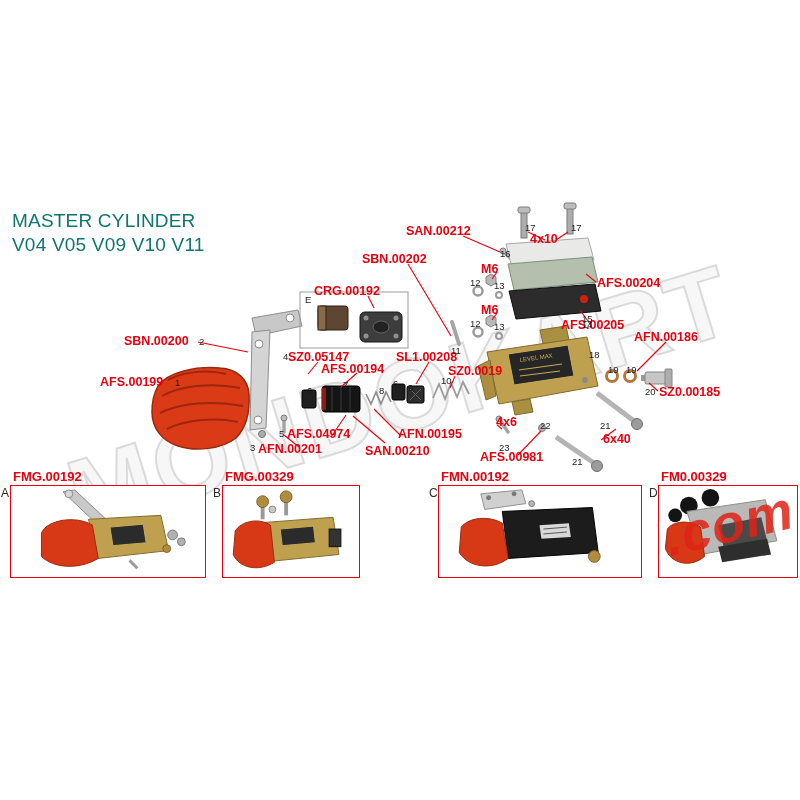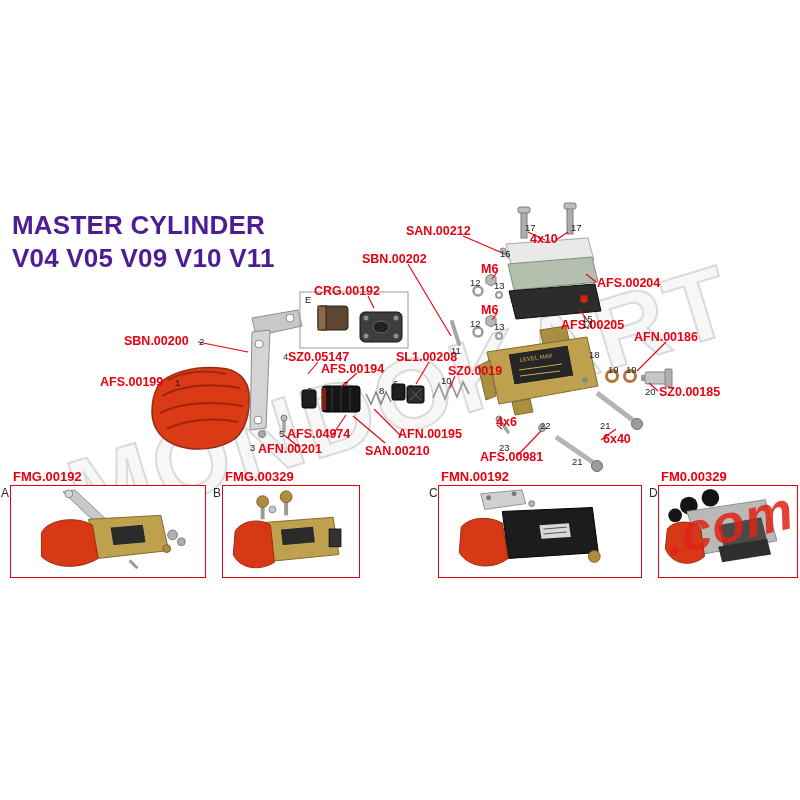--- a/index.html
+++ b/index.html
@@ -1,20 +1,20 @@
 <!DOCTYPE html>
 <html><head>
 <meta charset="utf-8">
 <style>
   *{margin:0;padding:0;box-sizing:border-box;}
   html,body{width:800px;height:800px;}
   body{background:#fff;font-family:"Liberation Sans",sans-serif;}
   .stage{position:relative;width:800px;height:800px;overflow:hidden;background:#fff;}
   .parts-svg{position:absolute;left:0;top:0;z-index:1;}
-  .title{position:absolute;left:12px;top:209px;z-index:4;color:#4c1d95;font-weight:bold;font-size:26px;line-height:1.28;letter-spacing:.2px;}
+  .title{position:absolute;left:12px;top:209px;z-index:4;color:#0f766e;font-weight:normal;font-size:19px;line-height:1.28;letter-spacing:.2px;}
   #labels-layer,#callouts-layer{position:absolute;left:0;top:0;width:800px;height:800px;z-index:4;pointer-events:none;}
   .part-label{position:absolute;color:#e8000f;font-size:12.5px;font-weight:bold;white-space:nowrap;}
   .callout-num{position:absolute;color:#1c1c1c;font-size:9.5px;white-space:nowrap;}
   .thumb{position:absolute;z-index:2;}
   .thumb .part-num{display:block;color:#e8000f;font-size:13px;font-weight:bold;margin:0 0 1px 3px;white-space:nowrap;}
   .thumb .box{position:relative;height:93px;border:1.6px solid #e8000f;background:#fff;overflow:hidden;}
   .thumb .letter{position:absolute;top:17px;left:-9px;font-size:12px;color:#2b2b2b;}
   .thumb-a{left:10px;top:469px;width:196px;}
   .thumb-b{left:222px;top:469px;width:138px;}
   .thumb-c{left:438px;top:469px;width:204px;}

